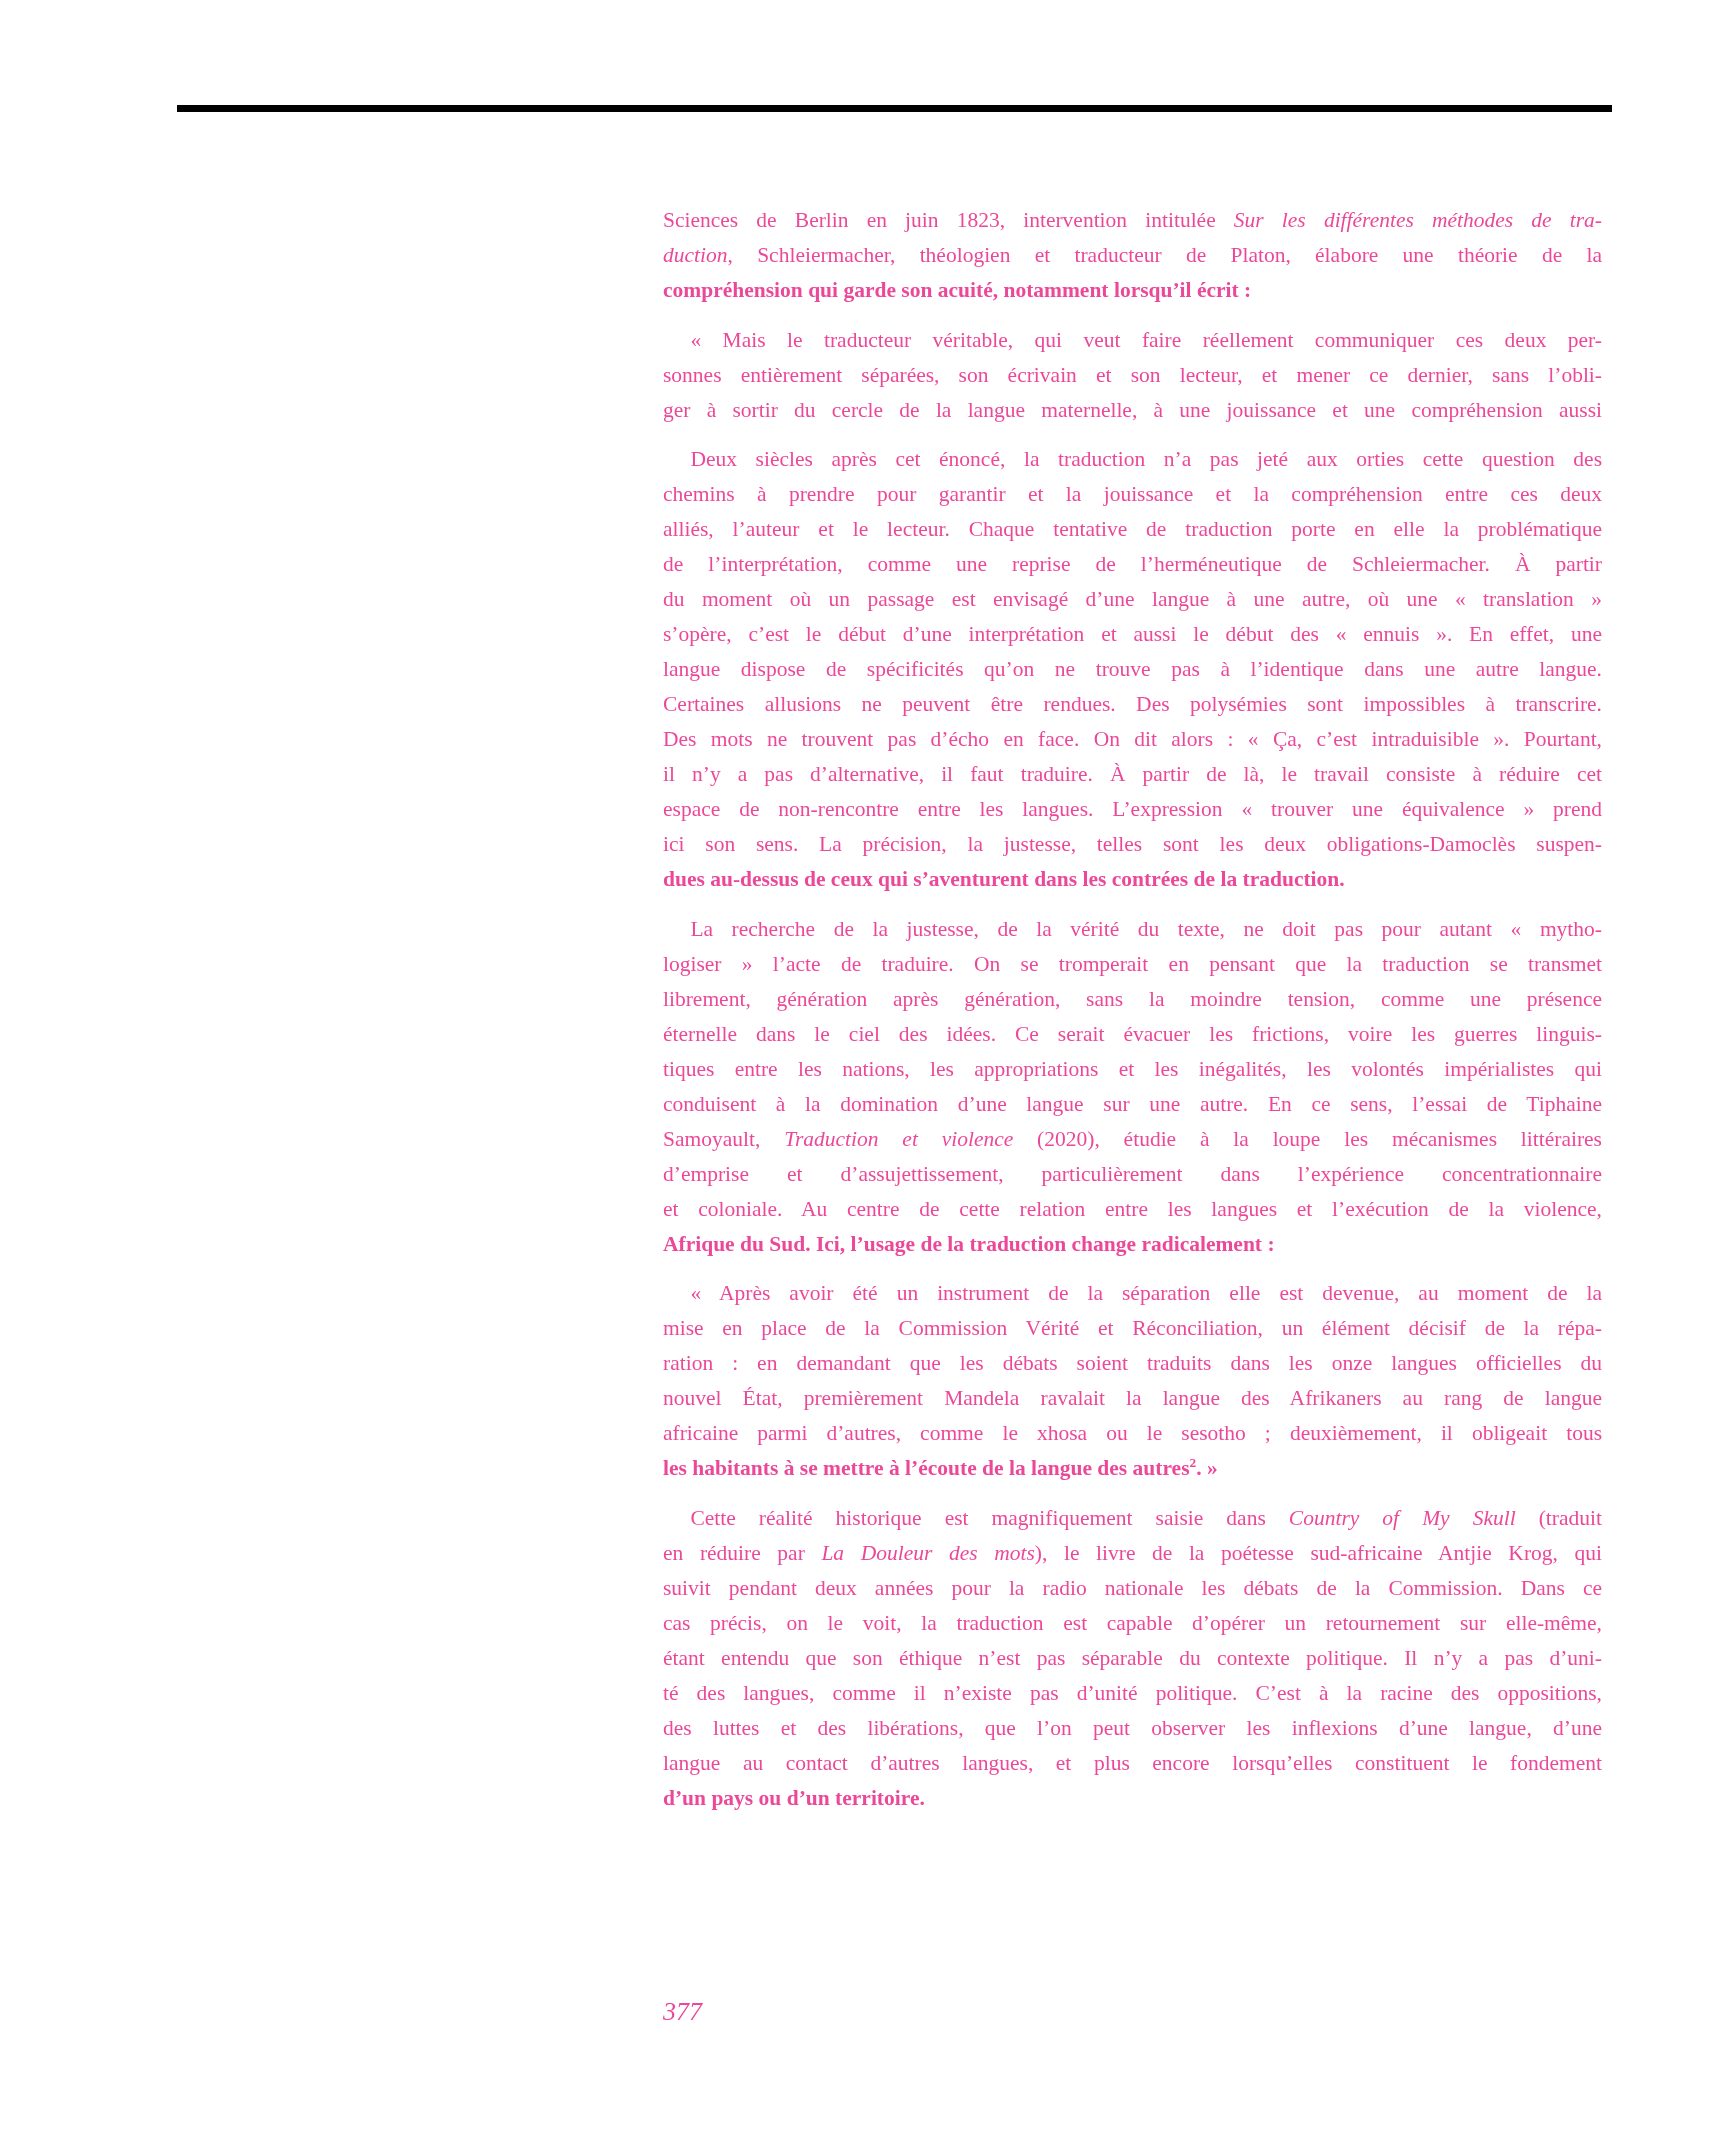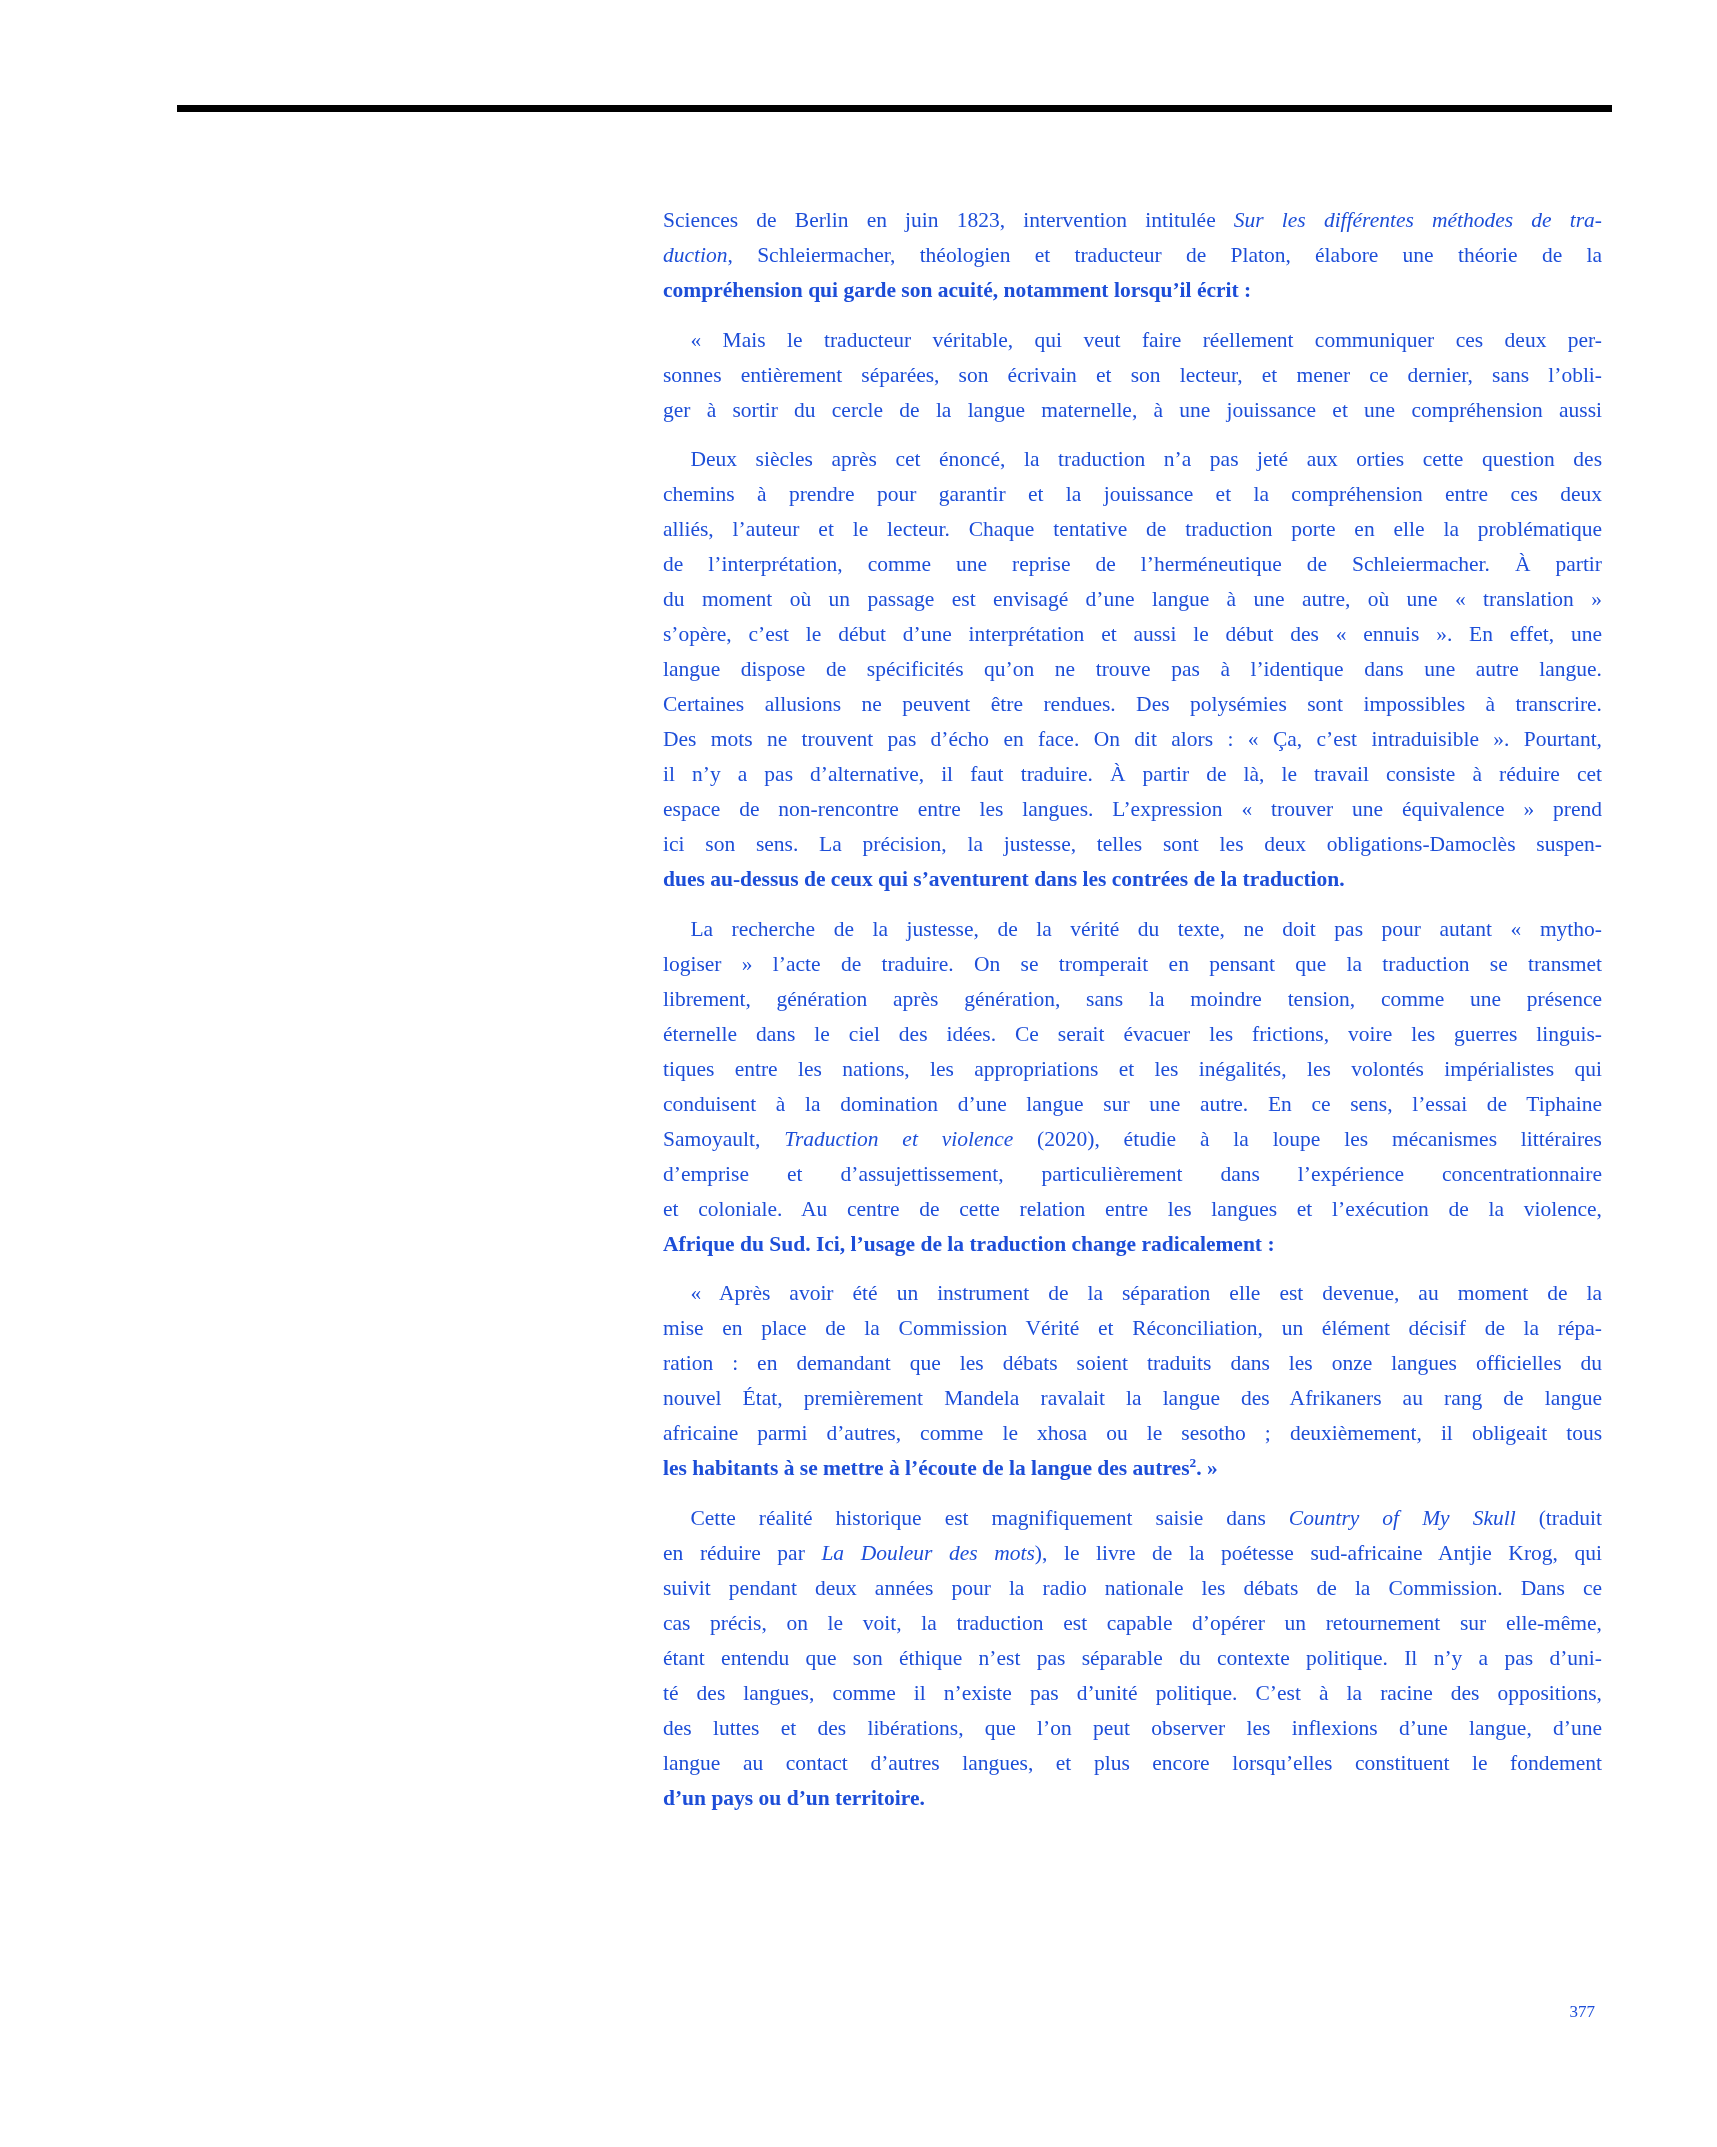--- a/index.html
+++ b/index.html
@@ -6,21 +6,21 @@
     margin: 0;
     padding: 0;
     background: #ffffff;
   }
   #page {
     position: relative;
     width: 1718px;
     height: 2147px;
     background: #ffffff;
     font-family: "Liberation Serif", "DejaVu Serif", serif;
-    color: #1d4ed8;
+    color: #ec4899;
     overflow: hidden;
   }
   #top-rule {
     position: absolute;
     left: 177px;
     top: 105px;
     width: 1435px;
     height: 7.3px;
     background: #000000;
   }
@@ -46,23 +46,24 @@
   .line sup {
     font-size: 0.62em;
     line-height: 0;
     vertical-align: super;
   }
   #page-number {
     position: absolute;
     left: 663px;
     top: 1994px;
     width: 932px;
-    text-align: right;
-    font-size: 17px;
+    text-align: left;
+    font-size: 26px;
     line-height: 35px;
+    font-style: italic;
   }
 </style>
 </head>
 <body>
 
 <div id="page">
   <div id="top-rule"></div>
   <div id="text-column">
       <div class="para">
         <div class="line"><span>Sciences de Berlin en juin 1823, intervention intitulée </span><i>Sur les différentes méthodes de tra-</i></div>

